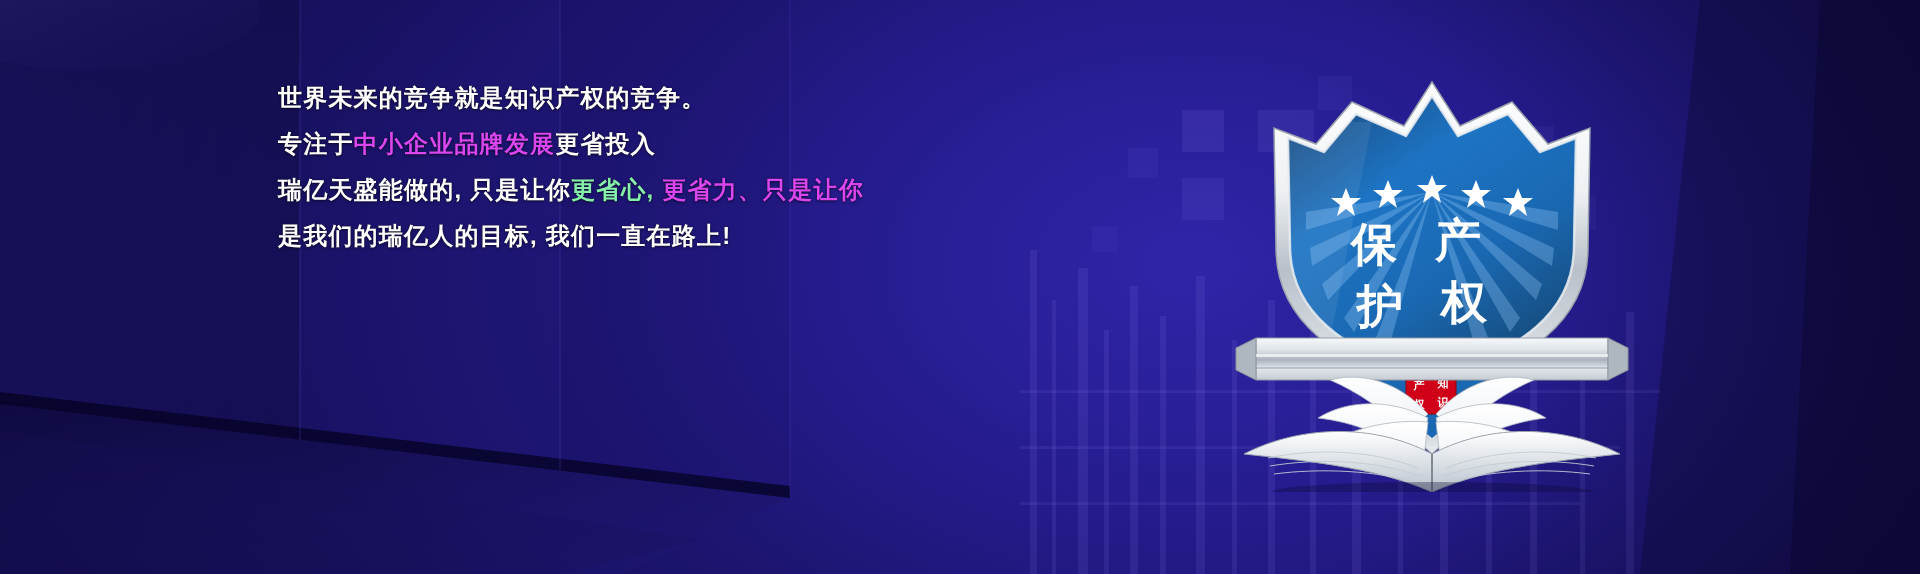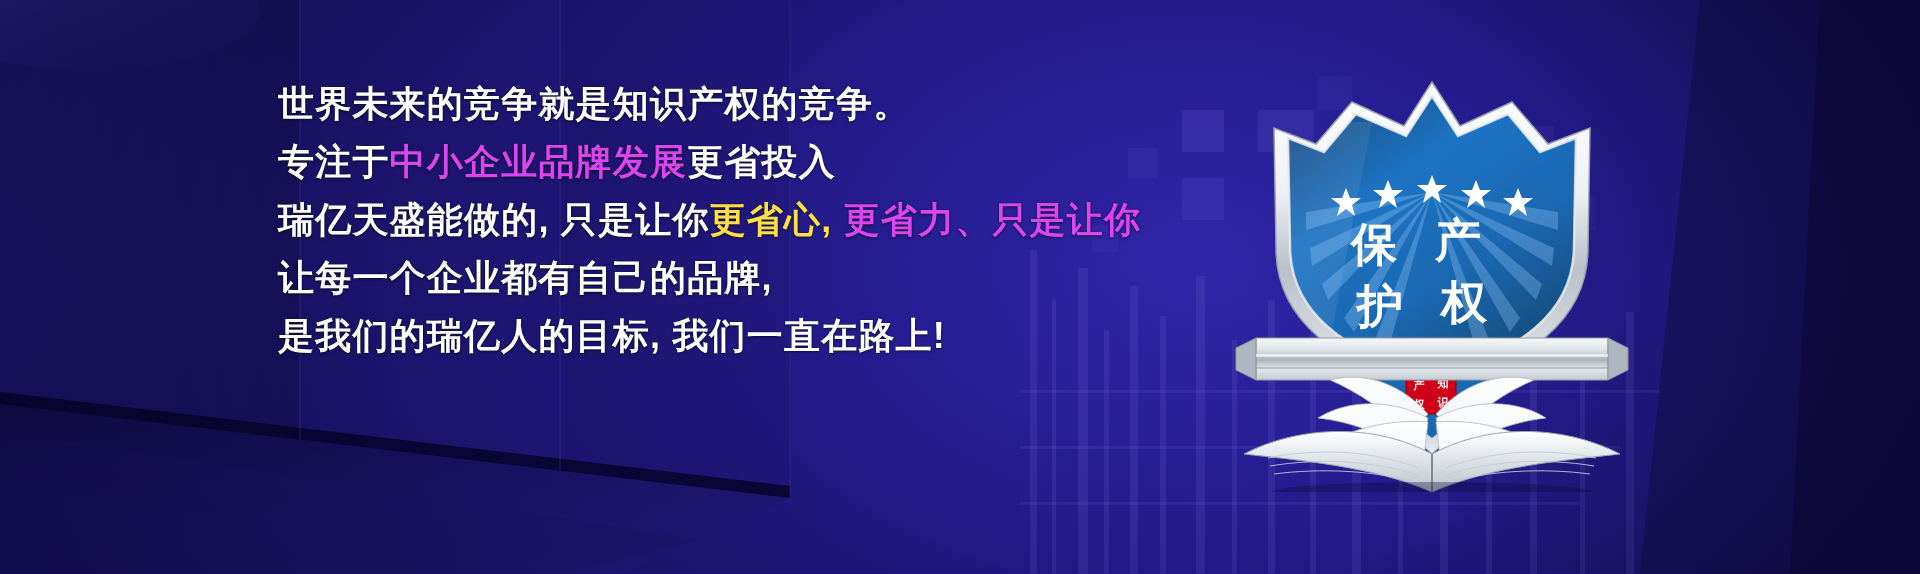--- a/index.html
+++ b/index.html
@@ -37,31 +37,31 @@
 
   
   .copy{
     position:absolute;
     left:278px;
     top:86px;
     width:680px;
   }
   .line{
     color:#ffffff;
-    font-size:36px;
+    font-size:24px;
     font-weight:bold;
     line-height:1;
     margin-bottom:22px;
     letter-spacing:1.2px;
     white-space:nowrap;
     text-shadow:0 1px 3px rgba(0,0,0,.55), 0 0 1px rgba(0,0,0,.8);
   }
   .line:last-child{margin-bottom:7px;}
   .em-yellow{color:#d946ef;}
-  .em-red{color:#fde047;text-align:right;}
+  .em-red{color:#86efac;text-align:right;}
 
   
   .emblem{
     position:absolute;
     left:1222px;
     top:62px;
     width:420px;
     height:430px;
   }
   .emblem svg{display:block;width:100%;height:100%;}
@@ -163,21 +163,20 @@
 
   <div class="copy">
 
     <div class="line">世界未来的竞争就是知识产权的竞争。</div>
 
 
     <div class="line"><span>专注于</span><span class="em-yellow">中小企业品牌发展</span><span>更省投入</span></div>
 
     <div class="line"><span>瑞亿天盛能做的, 只是让你</span><span class="em-red">更省心,</span><span class="em-yellow"> 更省力、只是让你</span></div>
 
-    <div class="line">让每一个企业都有自己的品牌,</div>
 
     <div class="line">是我们的瑞亿人的目标, 我们一直在路上!</div>
   </div>
 
   <div class="emblem">
     <svg viewBox="0 0 420 430" aria-hidden="true">
       <defs>
         <linearGradient id="silverG" x1="0" y1="0" x2="0" y2="1">
           <stop offset="0%" stop-color="#ffffff"></stop>
           <stop offset="35%" stop-color="#eef1f4"></stop>

